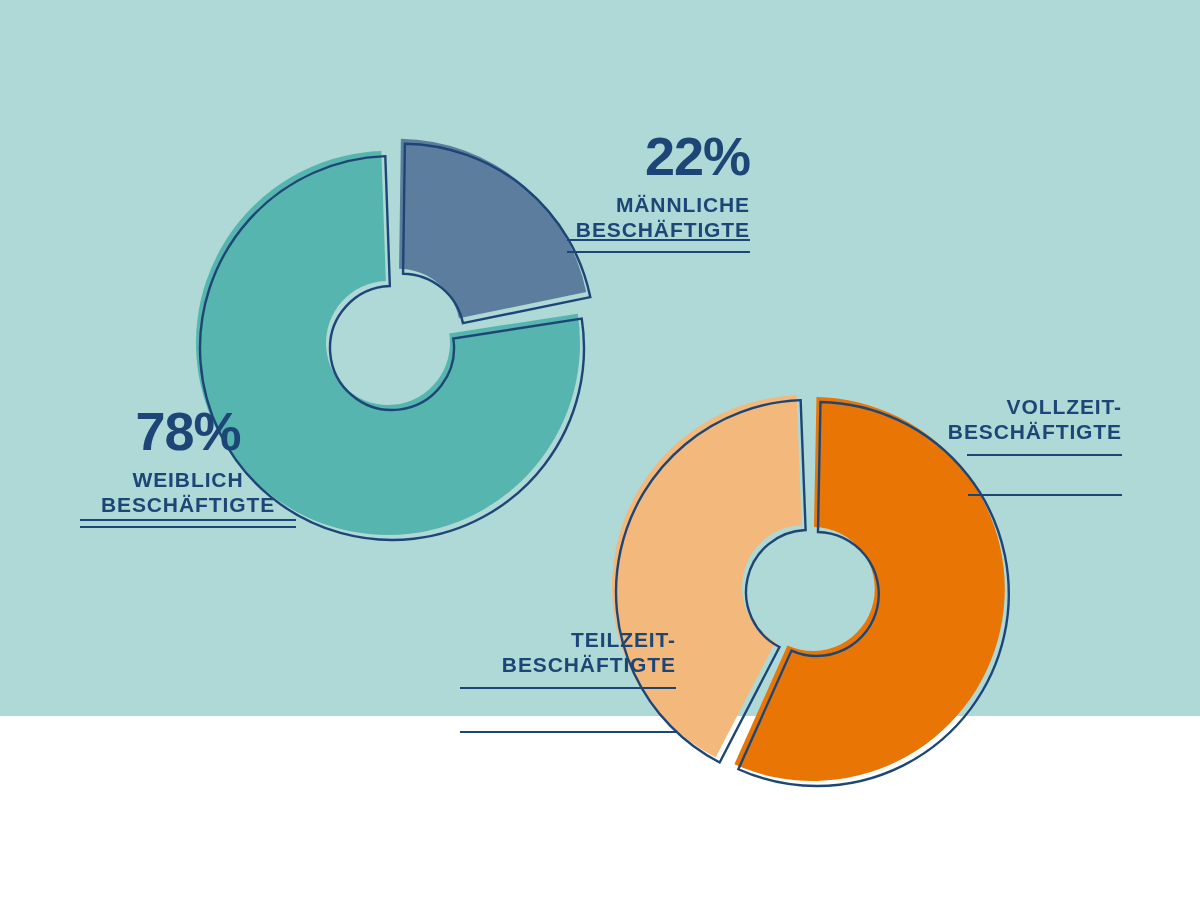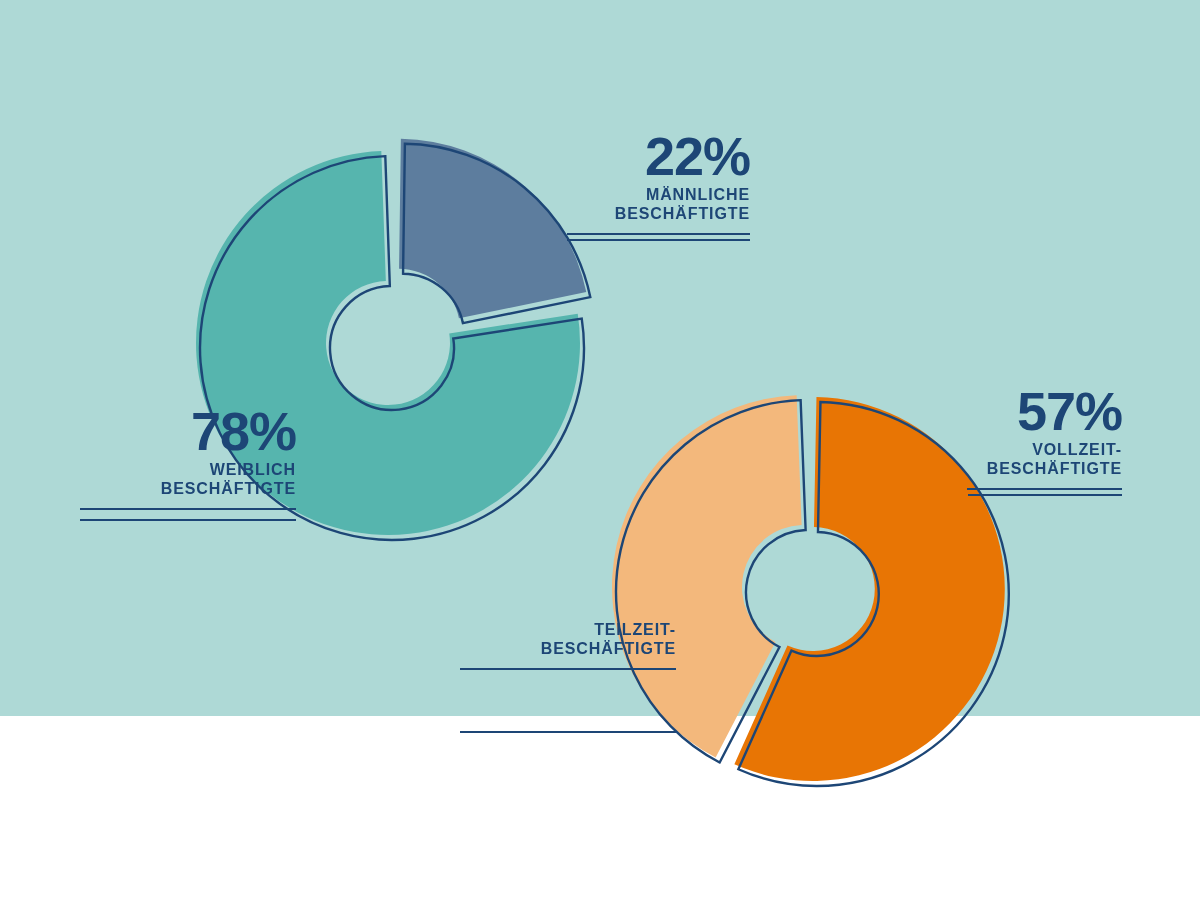--- a/index.html
+++ b/index.html
@@ -30,35 +30,35 @@
     color: #1d4676;
   }
   .callout .pct {
     font-size: 54px;
     font-weight: bold;
     line-height: 0.98;
     letter-spacing: -1px;
     font-family: "Liberation Sans", sans-serif;
   }
   .callout .lbl {
-    font-size: 16px;
+    font-size: 21px;
     font-weight: bold;
     line-height: 1.18;
     letter-spacing: 0.9px;
-    margin-top: 3px;
+    margin-top: 10px;
     white-space: pre-line;
     font-family: "Liberation Sans", sans-serif;
   }
   .callout .rule {
     height: 0;
     border-top: 2px solid #1d4676;
     margin-top: 9px;
   }
   .align-right { text-align: right; }
-  .align-left  { text-align: right; }
+  .align-left  { text-align: center; }
 
   
   #callout-maennliche { left: 550px; top: 130px; width: 200px; }
   #callout-maennliche .rule { width: 183px; margin-left: auto; }
 
   #callout-weiblich  { left: 80px; top: 405px; width: 216px; }
   #callout-weiblich .rule { width: 216px; }
 
   #callout-vollzeit  { left: 922px; top: 385px; width: 200px; }
   #callout-vollzeit .rule { width: 155px; margin-left: auto; }
@@ -114,21 +114,20 @@
   </div>
 
   <div class="callout align-left" id="callout-weiblich">
     <div class="pct">78%</div>
     <div class="lbl">WEIBLICH
 BESCHÄFTIGTE</div>
     <div class="rule"></div>
   </div>
 
   <div class="callout align-right" id="callout-vollzeit">
-    <div class="pct">57%</div>
     <div class="lbl">VOLLZEIT-
 BESCHÄFTIGTE</div>
     <div class="rule"></div>
   </div>
 
   <div class="callout align-right" id="callout-teilzeit">
     <div class="lbl">TEILZEIT-
 BESCHÄFTIGTE</div>
     <div class="rule"></div>
   </div>

